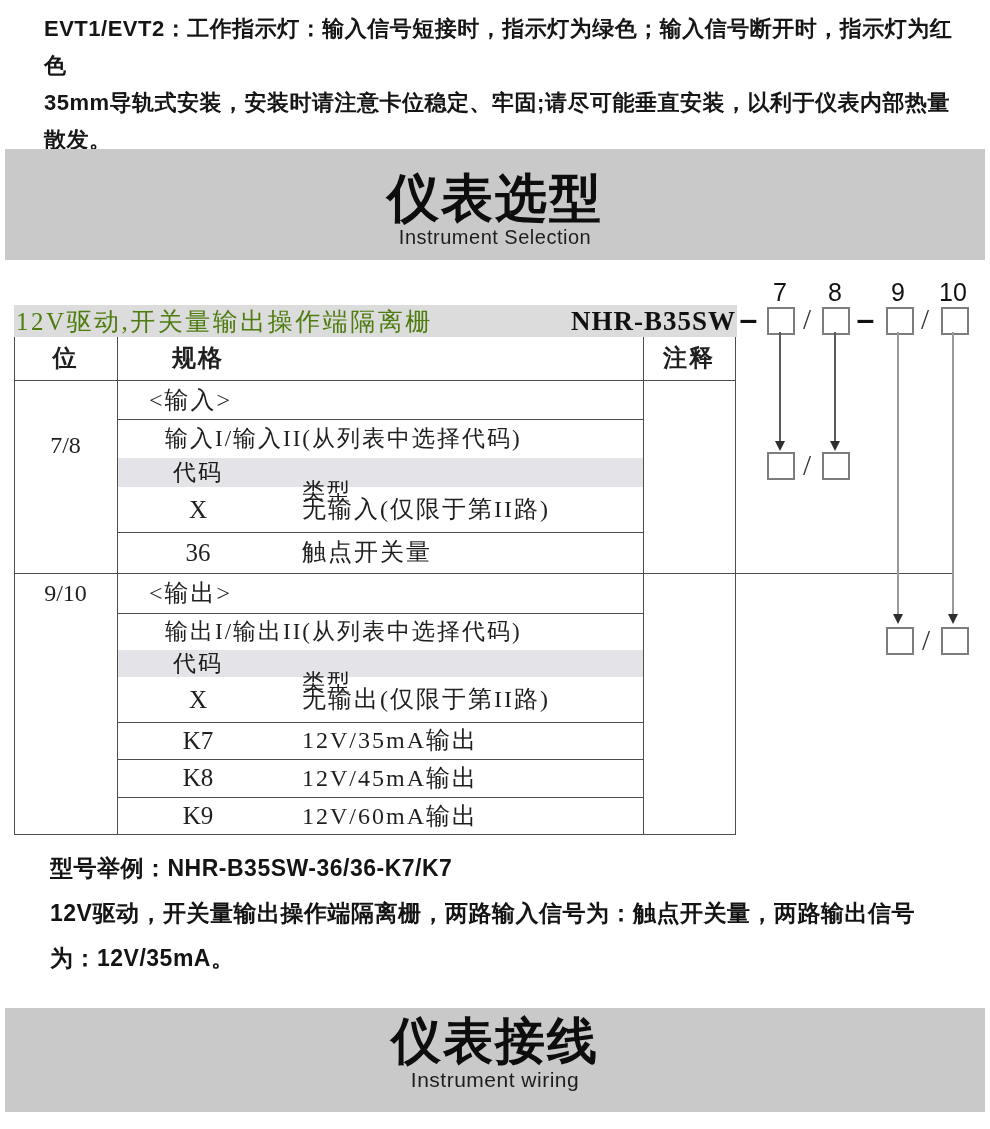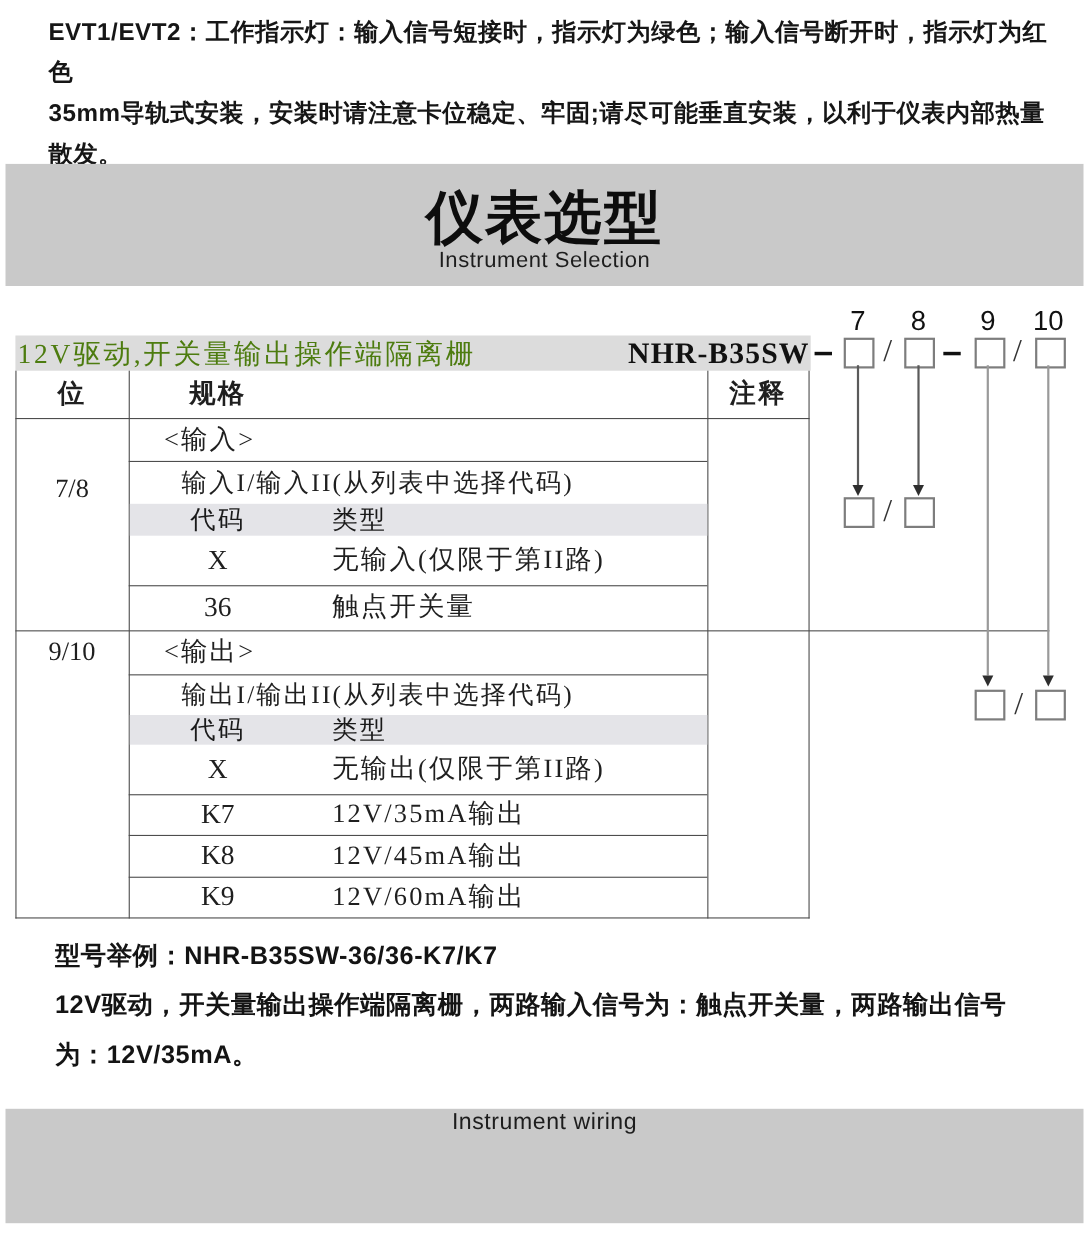--- a/index.html
+++ b/index.html
@@ -36,21 +36,21 @@
   .cell{position:absolute;font-family:"Liberation Serif","DejaVu Serif",serif;color:#1f1f1f;
         letter-spacing:2px;white-space:nowrap;}
   .center{text-align:center;}
   .th{font-weight:600;font-size:24px;}
   .pos{font-size:24px;letter-spacing:0;}
   .spec{font-size:23px;}
   .codebar{position:absolute;left:118px;width:525px;background:#e4e4e8;}
   .codebar .code,.codebar .type{position:absolute;top:0;font-weight:normal;font-size:23px;
         font-family:"Liberation Serif","DejaVu Serif",serif;letter-spacing:2px;}
   .codebar .code{left:50px;width:60px;text-align:center;}
-  .codebar .type{left:184px;}
+  .codebar .type{left:184px;margin-top:19px;}
   .rcode{position:absolute;left:168px;width:60px;text-align:center;font-size:25px;letter-spacing:0;}
   .rtype{position:absolute;left:302px;font-size:24px;}
 
   
   .digit{position:absolute;width:40px;text-align:center;font-size:25px;font-weight:500;color:#111;
          font-family:"Liberation Sans","DejaVu Sans",sans-serif;}
   .sq{position:absolute;width:24px;height:24px;border:2px solid #7d7d7d;background:#fff;box-sizing:content-box;}
   .dash{position:absolute;width:15px;height:32px;display:flex;align-items:center;justify-content:center;
         font-weight:bold;font-size:32px;color:#111;font-family:"Liberation Sans",sans-serif;}
   .slash{position:absolute;width:16px;height:32px;display:flex;align-items:center;justify-content:center;
@@ -179,16 +179,17 @@
   <div class="slash" style="left:918px;top:624px;">/</div>
   <div class="sq" style="left:941px;top:627px;"></div>
 
   <div class="example">
     <p>型号举例：NHR-B35SW-36/36-K7/K7</p>
     <p>12V驱动，开关量输出操作端隔离栅，两路输入信号为：触点开关量，两路输出信号</p>
     <p>为：12V/35mA。</p>
   </div>
 
   <div class="banner banner-wir">
+    <div class="btitle">仪表接线</div>
     <div class="bsub">Instrument wiring</div>
   </div>
 
 </div>
 
 </body></html>

